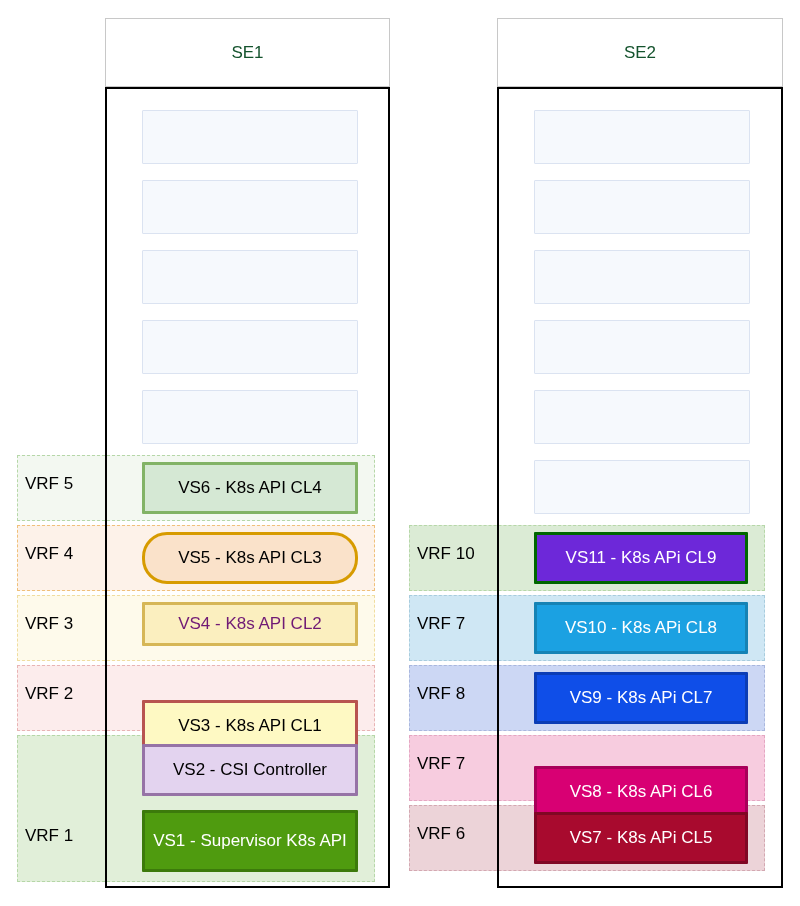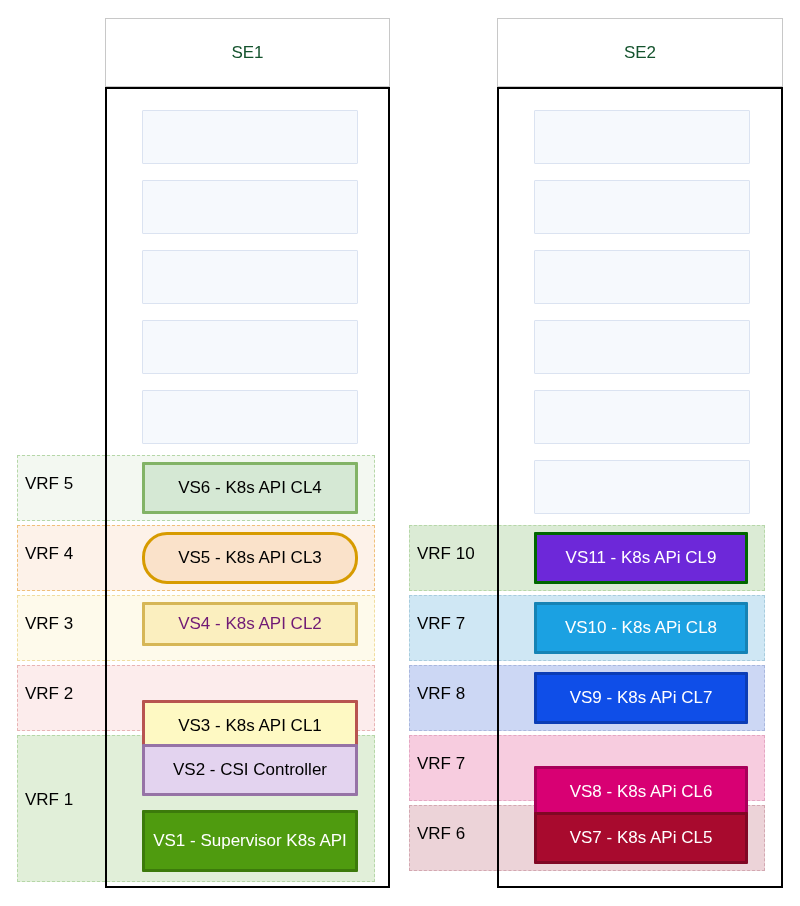--- a/index.html
+++ b/index.html
@@ -78,21 +78,21 @@
   <div id="vrf-layer">
       <div class="vrf" style="left: 17px; top: 455px; width: 358px; height: 66px; background: rgb(243, 248, 241); border-color: rgb(182, 215, 168);"></div>
       <div class="vrf-label" style="left: 25px; top: 474px;">VRF 5</div>
       <div class="vrf" style="left: 17px; top: 525px; width: 358px; height: 66px; background: rgb(253, 242, 233); border-color: rgb(240, 192, 122);"></div>
       <div class="vrf-label" style="left: 25px; top: 544px;">VRF 4</div>
       <div class="vrf" style="left: 17px; top: 595px; width: 358px; height: 66px; background: rgb(254, 250, 235); border-color: rgb(240, 221, 160);"></div>
       <div class="vrf-label" style="left: 25px; top: 614px;">VRF 3</div>
       <div class="vrf" style="left: 17px; top: 665px; width: 358px; height: 66px; background: rgb(252, 236, 236); border-color: rgb(232, 180, 180);"></div>
       <div class="vrf-label" style="left: 25px; top: 684px;">VRF 2</div>
       <div class="vrf" style="left: 17px; top: 735px; width: 358px; height: 147px; background: rgb(225, 239, 217); border-color: rgb(182, 215, 168);"></div>
-      <div class="vrf-label" style="left: 25px; top: 790px;">VRF 1</div>
+      <div class="vrf-label" style="left: 25px; top: 826px;">VRF 1</div>
       <div class="vrf" style="left: 409px; top: 525px; width: 356px; height: 66px; background: rgb(219, 235, 213); border-color: rgb(182, 215, 168);"></div>
       <div class="vrf-label" style="left: 417px; top: 544px;">VRF 10</div>
       <div class="vrf" style="left: 409px; top: 595px; width: 356px; height: 66px; background: rgb(207, 231, 244); border-color: rgb(168, 204, 221);"></div>
       <div class="vrf-label" style="left: 417px; top: 614px;">VRF 7</div>
       <div class="vrf" style="left: 409px; top: 665px; width: 356px; height: 66px; background: rgb(204, 215, 244); border-color: rgb(169, 183, 221);"></div>
       <div class="vrf-label" style="left: 417px; top: 684px;">VRF 8</div>
       <div class="vrf" style="left: 409px; top: 735px; width: 356px; height: 66px; background: rgb(247, 204, 223); border-color: rgb(228, 167, 194);"></div>
       <div class="vrf-label" style="left: 417px; top: 754px;">VRF 7</div>
       <div class="vrf" style="left: 409px; top: 805px; width: 356px; height: 66px; background: rgb(236, 211, 216); border-color: rgb(211, 168, 177);"></div>
       <div class="vrf-label" style="left: 417px; top: 824px;">VRF 6</div>

